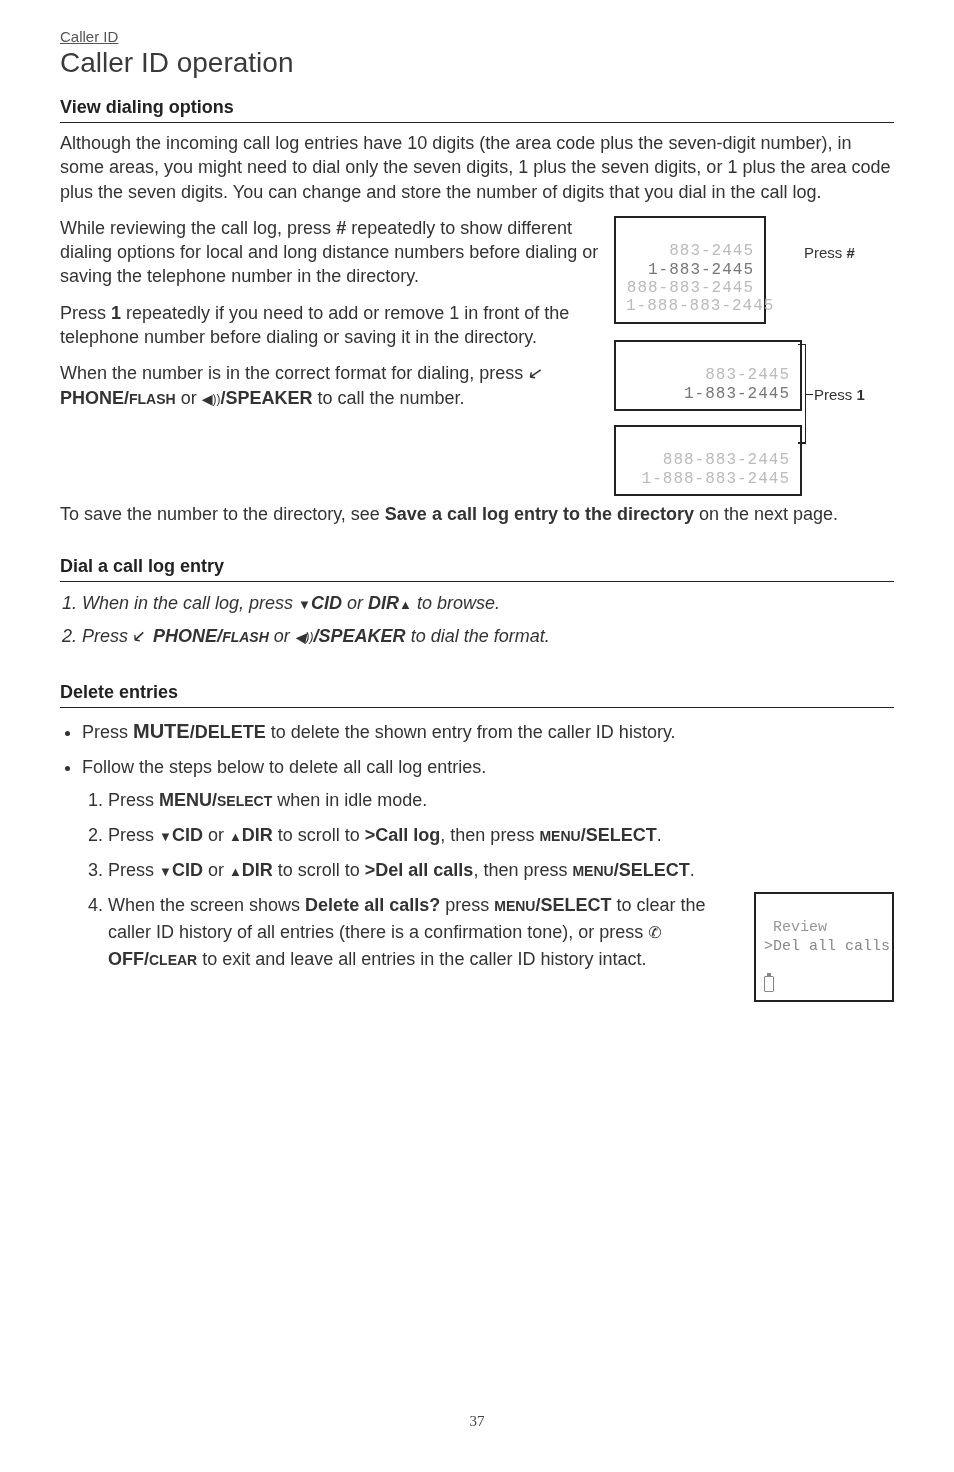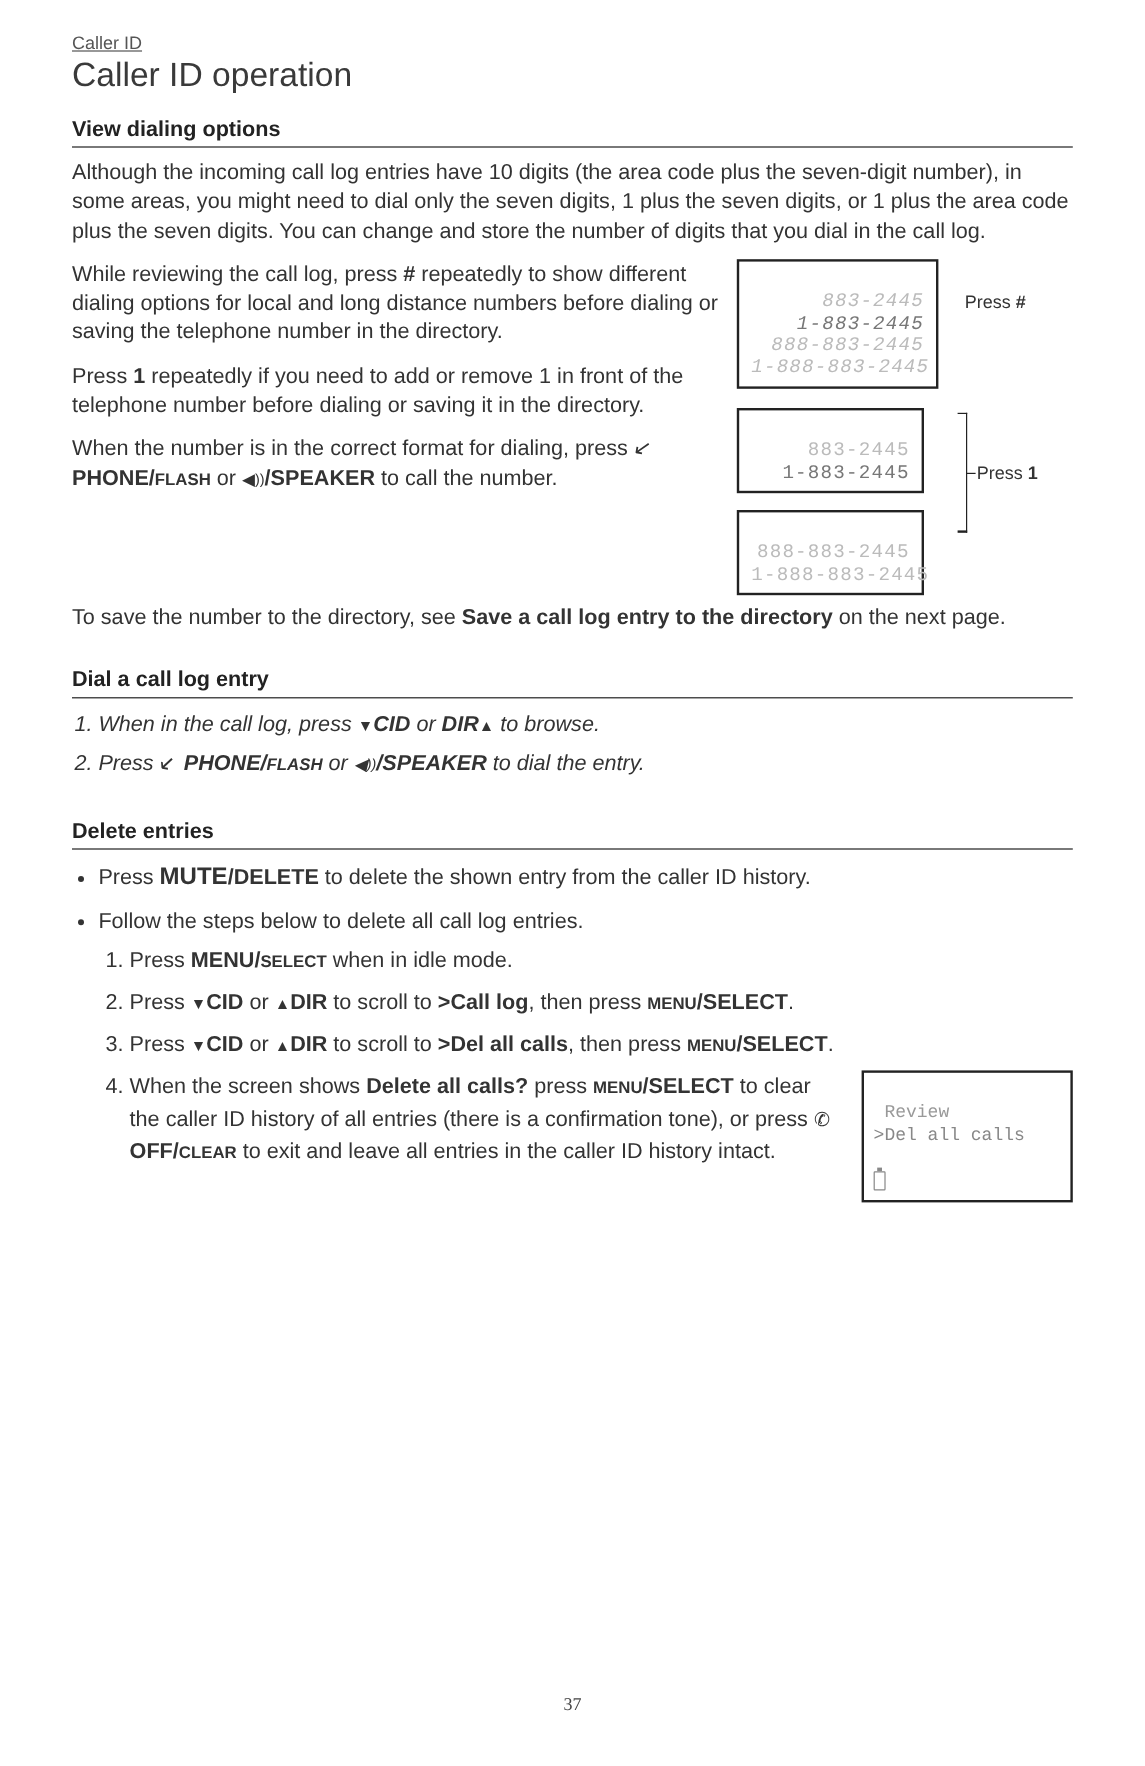--- a/index.html
+++ b/index.html
@@ -42,21 +42,21 @@
   .sub-num { list-style: decimal; padding-left: 26px; margin-top: 6px; }
   .sub-num li { font-size: 18px; line-height: 1.5; margin-bottom: 8px; }
   .lcd-small {
     border: 2px solid #222;
     background: #fff;
     padding: 6px 8px;
     font-family: "Courier New", monospace;
     font-size: 15px;
     line-height: 1.25;
     color: #999;
-    width: 176px;
+    width: 140px;
     white-space: pre;
   }
   .lcd-small .row2 { color: #888; }
   .page-num { position: absolute; bottom: 42px; left: 0; right: 0; text-align: center; font-size: 15px; color: #444; font-family: Liberation Serif, serif; }
   .tri-down::before { content: "▼"; font-size: 13px; }
   .tri-up::before   { content: "▲"; font-size: 13px; }
   .phone-icon::before { content: "↘"; font-size: 18px; display:inline-block; transform: scaleX(-1) rotate(-10deg); }
   .spk-icon::before { content: "◀"; font-size: 14px; }
   .spk-icon::after  { content: "))"; font-size: 12px; vertical-align: 1px; }
   .hang-icon::before { content: "✆"; font-size: 16px; }
@@ -108,32 +108,32 @@
     <p class="body">
       <span>Press </span><span class="bold">1</span><span> repeatedly if you need to add or remove 1 in front of the telephone number before dialing or saving it in the directory.</span>
     </p>
     <p class="body">
       <span>When the number is in the correct format for dialing, press </span><span class="phone-icon"></span><span class="bold"> PHONE/</span><span class="bold" style="font-size:14px">FLASH</span><span> or </span><span class="spk-icon"></span><span class="bold">/SPEAKER</span><span> to call the number.</span>
     </p>
   </div>
 
   <div class="right-col">
     <div style="position:relative;">
-      <div class="lcd" style="width:168px;font-style:italic;">
+      <div class="lcd" style="width:152px;">
 <span class="gray-line">883-2445</span>
 <span class="dark-line">1-883-2445</span>
 <span class="gray-line">888-883-2445</span>
 <span class="gray-line">1-888-883-2445</span></div>
       <div class="press-label" style="left:190px; top:28px;">
         <span>Press </span><span class="bold">#</span>
       </div>
     </div>
 
     <div style="position:relative; margin-top:16px;">
-      <div class="lcd-stack" style="width:156px;">
+      <div class="lcd-stack" style="width:188px;">
         <div class="lcd">
 <span class="gray-line">883-2445</span>
 <span class="dark-line">1-883-2445</span></div>
         <div class="lcd">
 <span class="gray-line">888-883-2445</span>
 <span class="gray-line">1-888-883-2445</span></div>
       </div>
       <div class="brace" style="left:184px; top:4px; height:100px;">
         <div class="brace-mid"></div>
       </div>
@@ -149,21 +149,21 @@
 </p>
 
 <div style="height:18px;"></div>
 <div class="section-title">Dial a call log entry</div>
 <hr class="rule">
 <ol class="list-num">
   <li>
     <span>When in the call log, press </span><span class="tri-down"></span><span class="bold">CID</span><span> or </span><span class="bold">DIR</span><span class="tri-up"></span><span> to browse.</span>
   </li>
   <li>
-    <span>Press </span><span class="phone-icon"></span><span class="bold">  PHONE/</span><span class="bold" style="font-size:14px">FLASH</span><span> or </span><span class="spk-icon"></span><span class="bold">/SPEAKER</span><span> to dial the entry.</span>
+    <span>Press </span><span class="phone-icon"></span><span class="bold">  PHONE/</span><span class="bold" style="font-size:14px">FLASH</span><span> or </span><span class="spk-icon"></span><span class="bold">/SPEAKER</span><span> to dial the format.</span>
   </li>
 </ol>
 
 <div style="height:26px;"></div>
 <div class="section-title">Delete entries</div>
 <hr class="rule">
 
 <ul class="list-bul">
   <li>
     <span>Press </span><span class="bold" style="font-size:20px">MUTE</span><span class="bold">/DELETE</span><span> to delete the shown entry from the caller ID history.</span>

